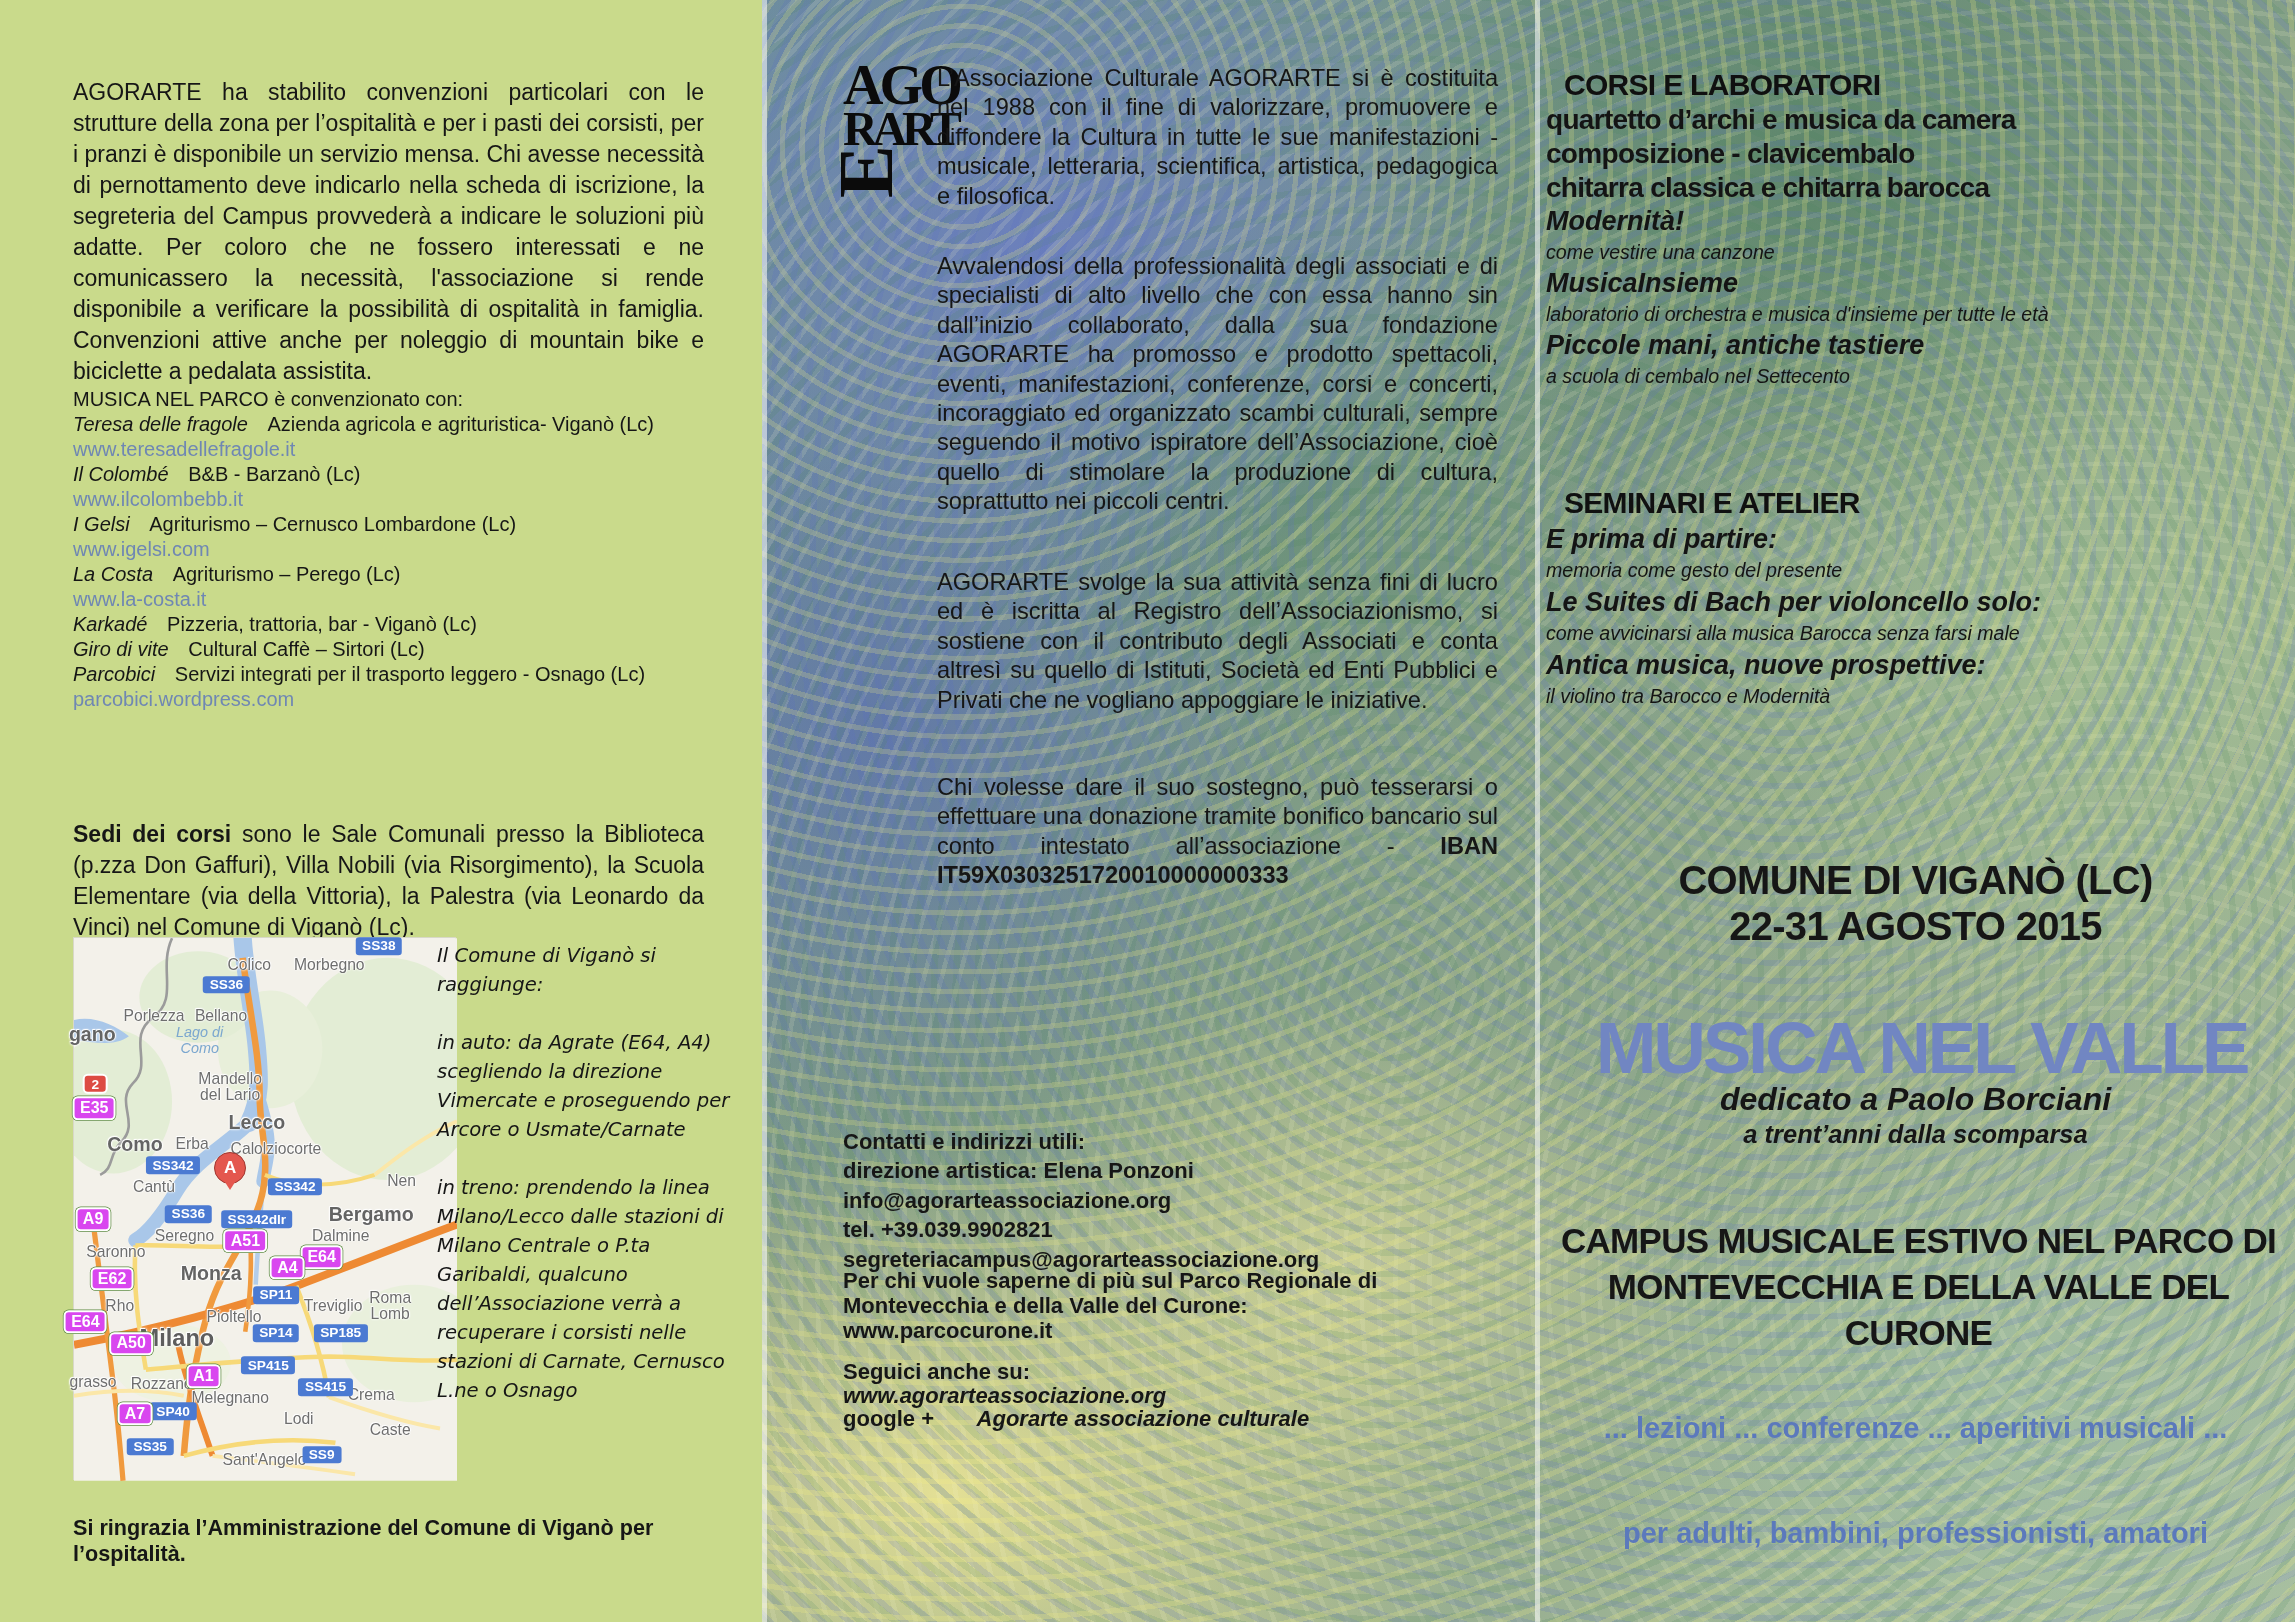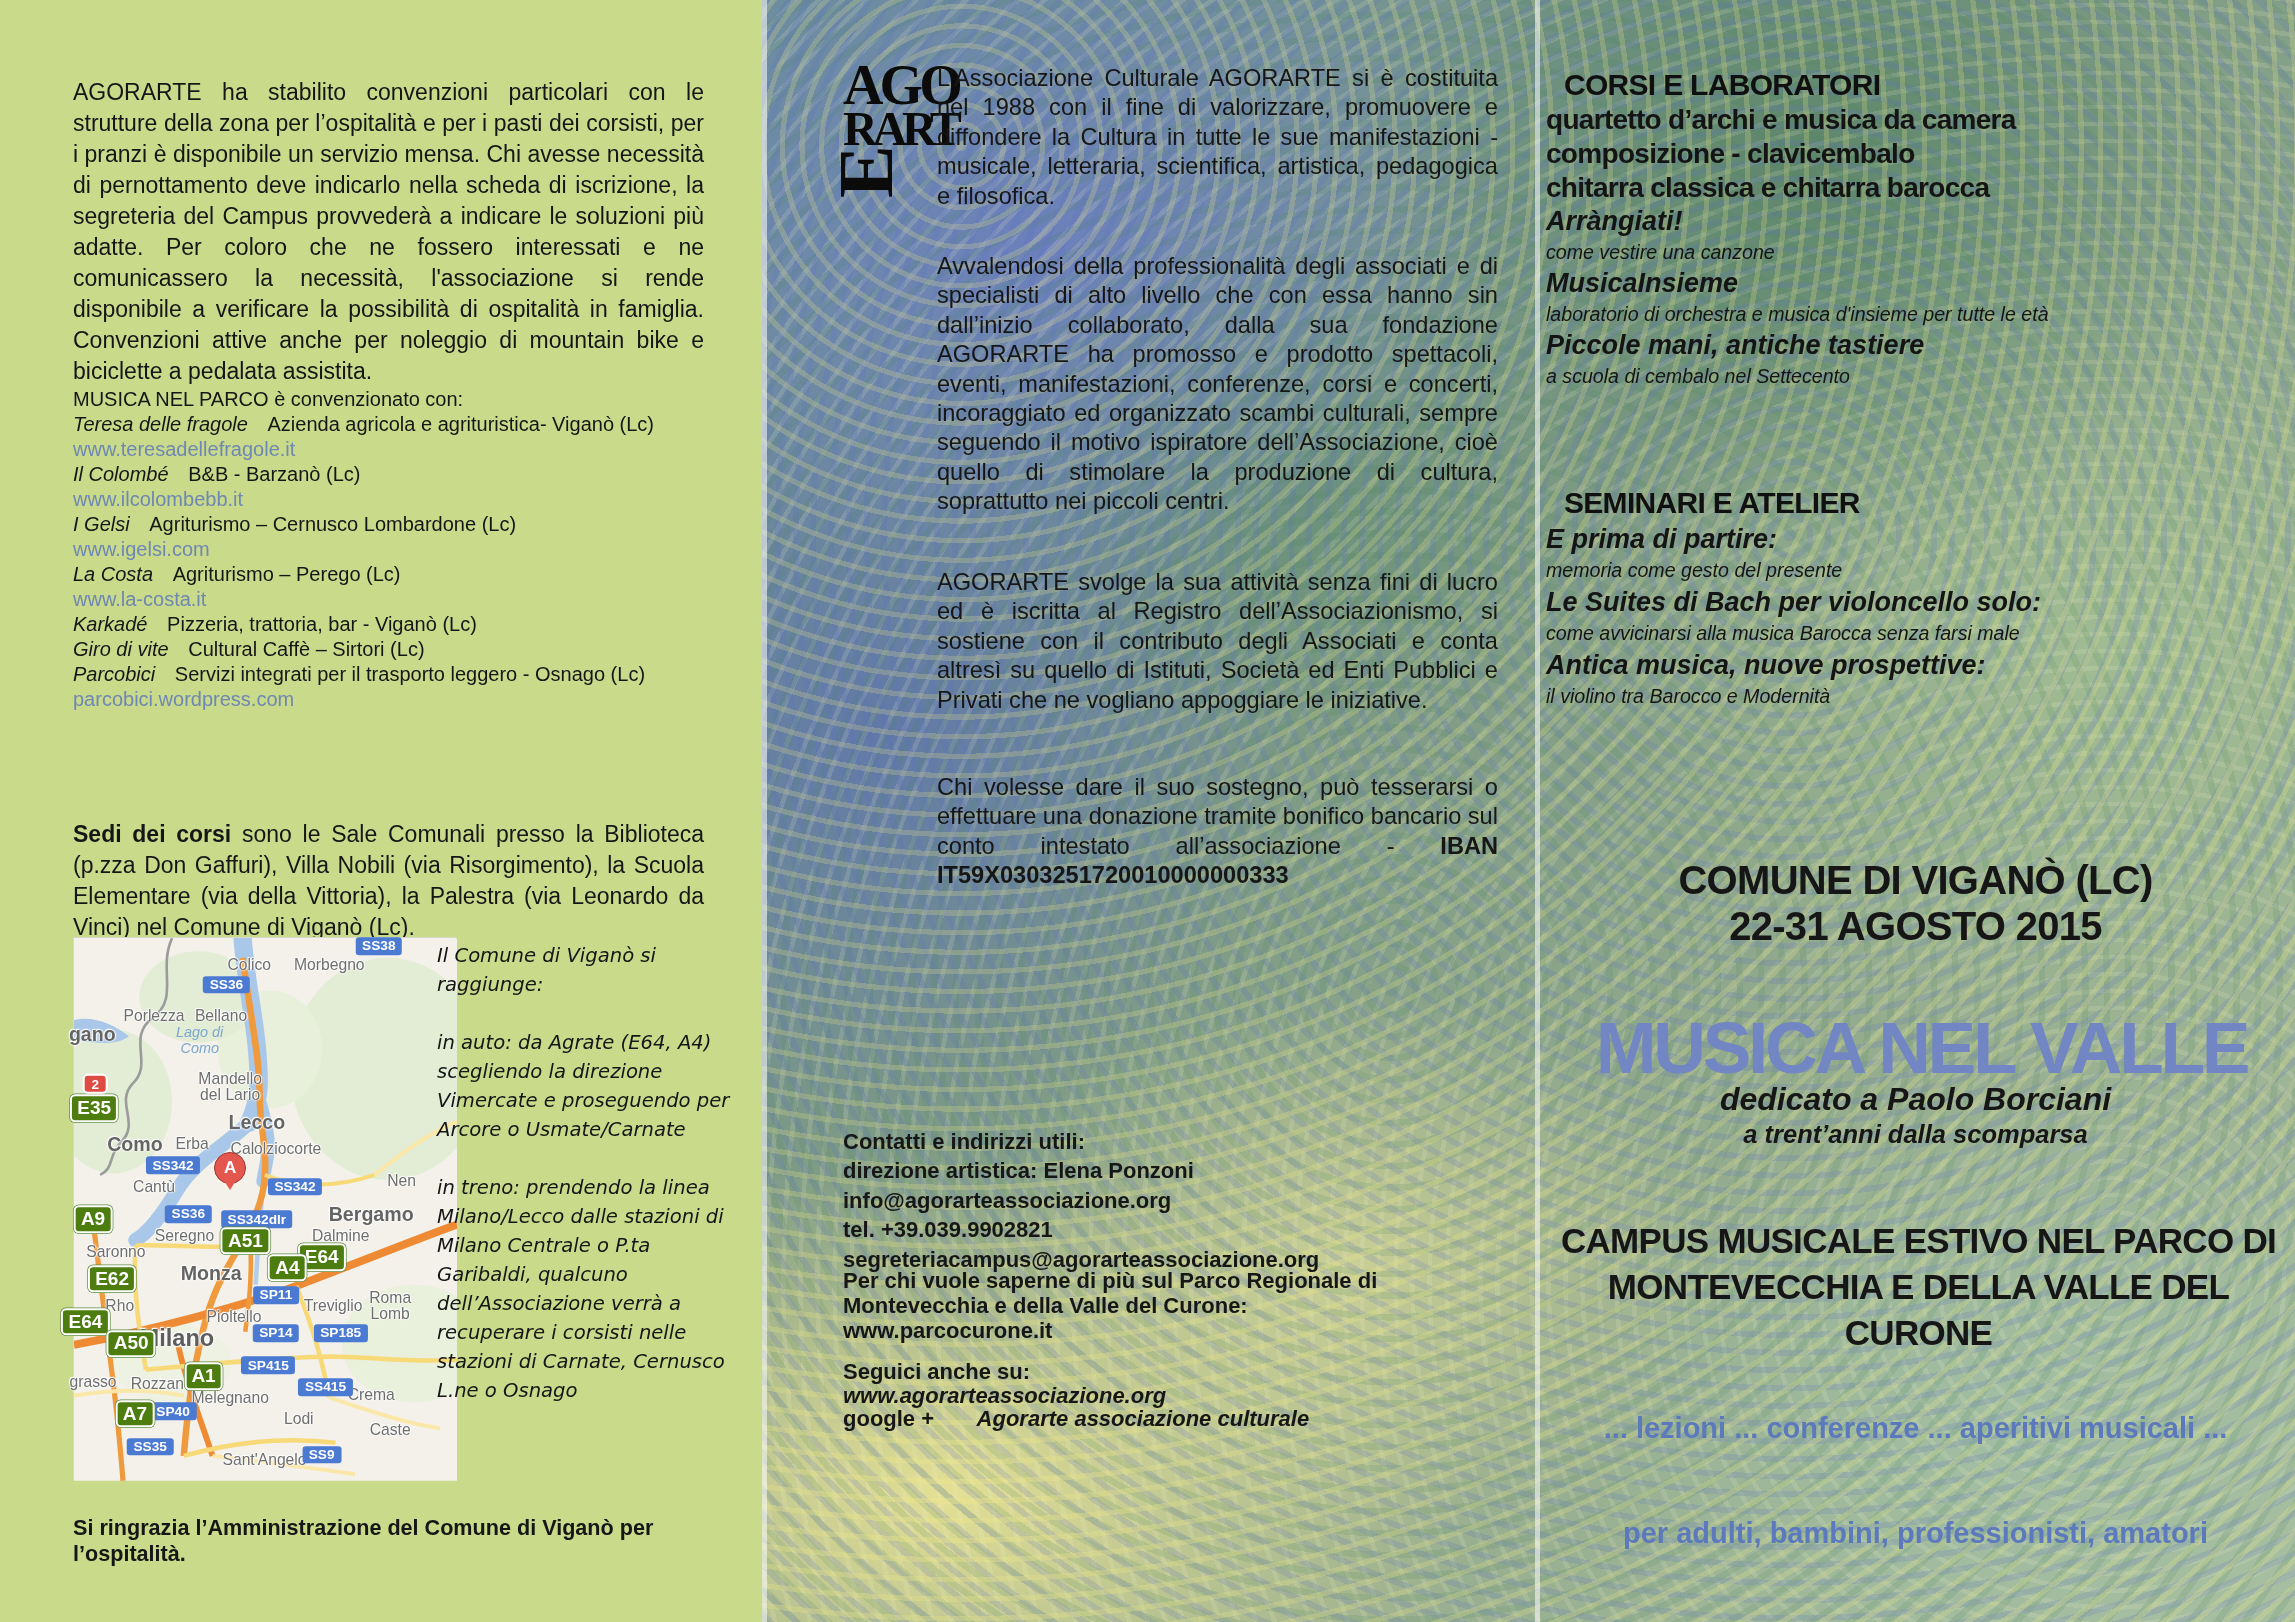--- a/index.html
+++ b/index.html
@@ -40,21 +40,21 @@
   .map svg{position:absolute;inset:0;}
   .map-label{position:absolute;transform:translate(-50%,-50%);white-space:pre-line;text-align:center;}
   .city{font-size:15.7px;color:#6e6e6e;line-height:1.05;
         text-shadow:0 0 2.6px #fff,0 0 2.6px #fff,0.7px 0.7px 0 #fff,-0.7px -0.7px 0 #fff;}
   .city-lg{font-size:19.6px;color:#646464;font-weight:bold;line-height:1.05;
         text-shadow:0 0 2.6px #fff,0 0 2.6px #fff,0.7px 0.7px 0 #fff,-0.7px -0.7px 0 #fff;}
   .city-xl{font-size:23.6px;color:#5d5d5d;font-weight:bold;
         text-shadow:0 0 3.3px #fff,0 0 3.3px #fff,0.7px 0.7px 0 #fff,-0.7px -0.7px 0 #fff;}
   .water{font-size:14.4px;color:#7ba7cf;font-style:italic;line-height:1.1;}
   .badge-b{background:#4b7ad2;color:#fff;font-size:13.7px;font-weight:bold;padding:1.3px 6.5px;border-radius:3.3px;}
-  .badge-g{background:#4d7c0f;color:#fff;font-size:19px;font-weight:bold;padding:0.7px 5.2px;border:2px solid #fff;border-radius:5.2px;box-shadow:0 0 0 0.7px #5c8a40;}
+  .badge-g{background:#d946ef;color:#fff;font-size:16px;font-weight:bold;padding:0.7px 5.2px;border:2px solid #fff;border-radius:5.2px;box-shadow:0 0 0 0.7px #5c8a40;}
   .badge-r{background:#dd4b43;color:#fff;font-size:13.7px;font-weight:bold;padding:0.7px 6.5px;border:2px solid #fff;border-radius:5.2px;}
   .marker{width:30px;height:30px;background:#e4574e;border:1.3px solid #a03730;border-radius:50%;
           color:#fff;font-weight:bold;font-size:17px;display:flex;align-items:center;justify-content:center;}
   .marker::after{content:'';position:absolute;left:50%;top:88%;transform:translateX(-50%);
           border:7.9px solid transparent;border-top:11.8px solid #e4574e;}
   
   .logo{left:843px;top:63px;width:105px;color:#0b0b0b;font-family:"Liberation Serif",serif;font-weight:bold;line-height:.82;}
   .logo .l1{font-size:56px;letter-spacing:-3.9px;}
   .logo .l2{font-size:48px;letter-spacing:-5.2px;}
   .logo .l3{font-size:79px;display:inline-block;transform:rotate(-90deg) translate(3.9px,-3.9px);line-height:.7;}
@@ -268,21 +268,21 @@
     <div class="f-site">www.agorarteassociazione.org</div>
       <div><span class="f-label">google +</span><span class="f-value">Agorarte associazione culturale</span></div>
   </div>
 
   <div class="abs r-head rh1">CORSI E LABORATORI</div>
   <div class="abs r-list rl1">
     <div class="course">quartetto d’archi e musica da camera</div>
       <div class="course">composizione - clavicembalo</div>
       <div class="course">chitarra classica e chitarra barocca</div>
     <div>
-        <div class="w-title">Arràngiati!</div>
+        <div class="w-title">Modernità!</div>
         <div class="w-sub">come vestire una canzone</div>
       </div>
       <div>
         <div class="w-title">MusicaInsieme</div>
         <div class="w-sub">laboratorio di orchestra e musica d'insieme per tutte le età</div>
       </div>
       <div>
         <div class="w-title">Piccole mani, antiche tastiere</div>
         <div class="w-sub">a scuola di cembalo nel Settecento</div>
       </div>

